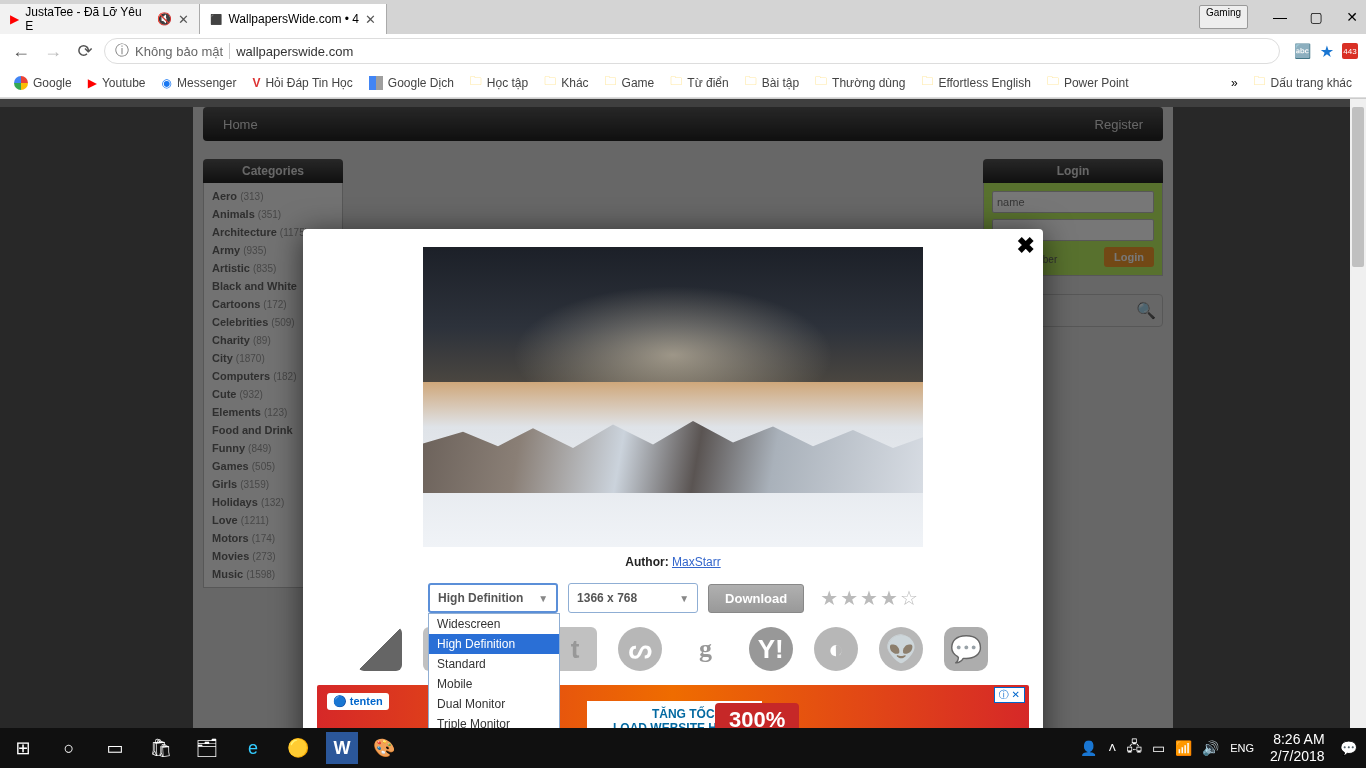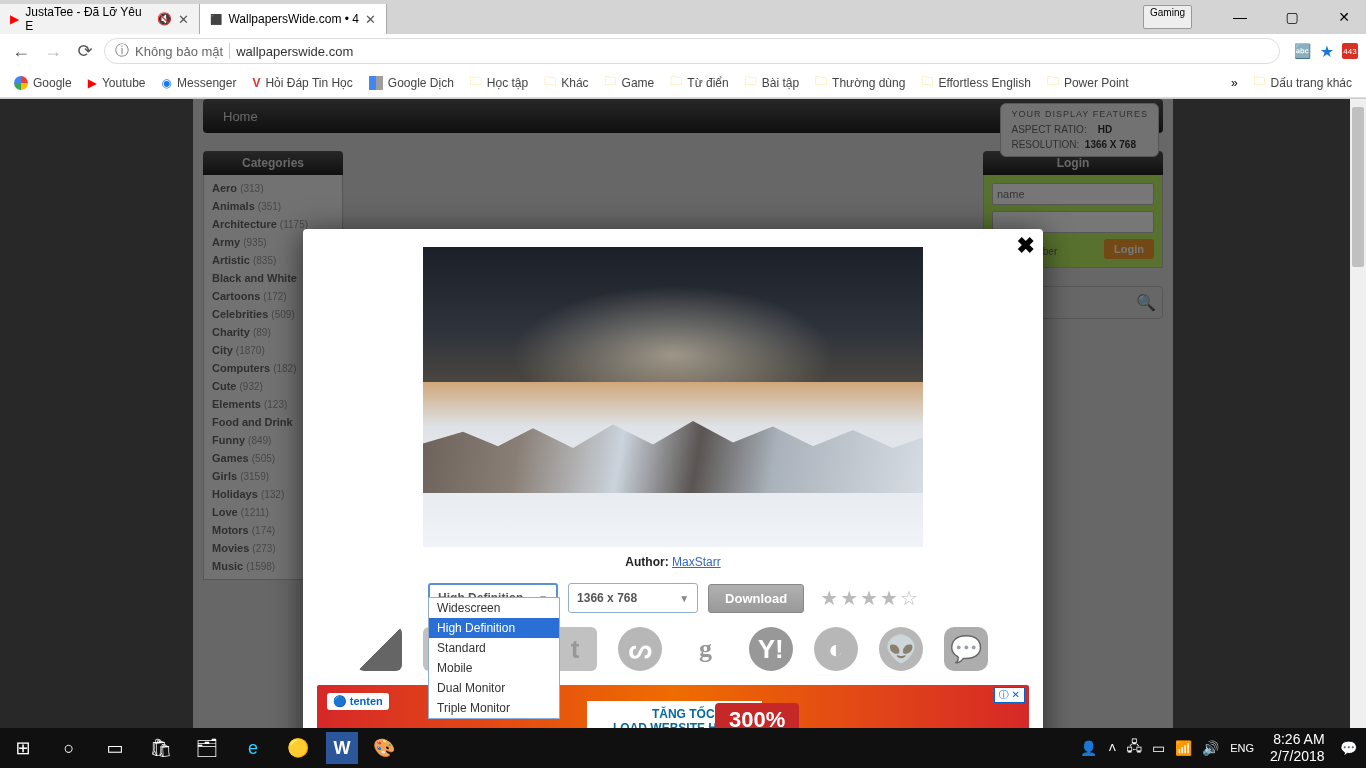--- a/index.html
+++ b/index.html
@@ -2,21 +2,21 @@
 <html><head>
 <meta charset="utf-8">
 <style>
 *{margin:0;padding:0;box-sizing:border-box;font-family:"Segoe UI",Arial,sans-serif}
 body{width:1366px;height:768px;overflow:hidden;background:#fff;position:relative}
 .browser-chrome{background:#fff;border-bottom:1px solid #ccc}
 .tabs-row{display:flex;align-items:center;height:34px;background:#d4d4d4}
 .tab{display:flex;align-items:center;height:30px;padding:0 10px;background:#f2f2f2;border-right:1px solid #aaa;font-size:12px;max-width:200px;gap:6px;margin-top:4px}
 .tab.active{background:#fff}
 .tab-close{font-size:13px;color:#555;margin-left:auto}
-.win-controls{margin-left:auto;display:flex;gap:24px;padding-right:8px}
+.win-controls{margin-left:auto;display:flex;gap:8px;}
 .gaming-badge{background:#eee;border:1px solid #999;font-size:10px;padding:1px 6px;border-radius:2px;margin-right:10px}
 .wc{width:28px;height:24px;display:flex;align-items:center;justify-content:center;font-size:14px}
 .addr-row{display:flex;align-items:center;height:34px;padding:0 8px;gap:6px}
 .nav-icon{width:26px;height:26px;display:flex;align-items:center;justify-content:center;color:#555;font-size:18px}
 .addr-bar{flex:1;display:flex;align-items:center;border:1px solid #ddd;border-radius:14px;height:26px;padding:0 10px;font-size:13px;gap:6px}
 .info-icon{color:#777;font-size:14px}
 .sec-label{color:#666}
 .divider{width:1px;height:16px;background:#ccc}
 .url{color:#333}
 .addr-actions{display:flex;gap:8px;align-items:center;padding-left:8px}
@@ -28,21 +28,21 @@
 .bm-yt{color:#f00}
 .bm-fb{color:#1877f2}
 .bm-fold{color:#ffd658}
 .bm-more{margin-left:auto;display:flex;align-items:center;gap:10px}
 .page-area{position:relative;height:669px;background:#4b4b4b;overflow:hidden}
 .page-inner{width:1366px;height:100%;filter:brightness(0.55);background:#555}
 .site{width:980px;margin:0 auto;background:#ddd;height:100%;position:relative}
 .logo-area{padding:8px 0 4px 10px;color:#444;font-size:16px;letter-spacing:6px;font-weight:bold}
 .disp-feat{position:absolute;right:14px;top:4px;background:#f5f5f5;border:1px solid #bbb;border-radius:6px;padding:4px 10px;font-size:10px;color:#666;line-height:1.5}
 .disp-feat .hl{color:#333;font-weight:bold}
-.nav-bar{background:linear-gradient(#555,#222);height:34px;margin:0 10px;border-radius:4px;display:flex;align-items:center;color:#ddd;font-size:13px;padding:0 20px}
+.nav-bar{background:linear-gradient(#555,#222);height:34px;margin:8px 10px;border-radius:4px;display:flex;align-items:center;color:#ddd;font-size:13px;padding:0 20px}
 .nav-l{width:120px}
 .nav-r{margin-left:auto}
 .cols{display:flex;margin:18px 10px 0;gap:14px}
 .col-left{width:140px}
 .col-right{width:180px;margin-left:auto}
 .panel-head{background:linear-gradient(#555,#222);color:#ddd;text-align:center;font-size:12px;padding:5px;border-radius:4px 4px 0 0;font-weight:bold}
 .cat-body{background:#f5f5f5;border:1px solid #bbb;border-top:none;padding:4px 0}
 .cat{font-size:11px;color:#666;padding:3px 8px;font-weight:bold}
 .cat .cnt{color:#999;font-weight:normal;font-size:10px}
 .login-body{background:#bef264;border:1px solid #bbb;border-top:none;padding:8px}
@@ -58,21 +58,21 @@
 .wallpaper::after{content:"";position:absolute;left:0;right:0;top:0;height:45%;background:radial-gradient(ellipse at 50% 80%,rgba(255,240,210,0.5) 0%,transparent 45%),linear-gradient(180deg,#1c2028 0%,#2d323b 60%,#4a4640 100%)}
 .author-line{text-align:center;font-size:12px;color:#222;margin-bottom:14px}
 .author-line a{color:#3366cc;text-decoration:underline}
 .controls{display:flex;justify-content:center;align-items:center;gap:10px;margin-bottom:10px}
 .sel{position:relative;width:130px;height:30px;border:1px solid #8faed4;border-radius:3px;display:flex;align-items:center;padding:0 8px;font-size:12px;font-weight:bold;color:#555;background:#fff}
 .sel.open{border:2px solid #5b8fd8}
 .sel-arrow{margin-left:auto;font-size:10px;color:#888}
 .dl-btn{background:linear-gradient(#b0b0b0,#999);border:1px solid #888;border-radius:3px;color:#fff;font-weight:bold;padding:6px 16px;font-size:13px}
 .rating{display:flex;gap:2px;margin-left:6px}
 .rstar{color:#bbb;font-size:20px}
-.dropdown{position:absolute;left:-2px;top:12px;width:132px;background:#fff;border:1px solid #8faed4;font-size:12px;font-weight:normal;color:#333;z-index:10}
+.dropdown{position:absolute;left:-2px;top:28px;width:132px;background:#fff;border:1px solid #8faed4;font-size:12px;font-weight:normal;color:#333;z-index:10}
 .dd-opt{padding:3px 8px}
 .dd-opt.sel-opt{background:#2a6fd6;color:#fff}
 .social{display:flex;justify-content:space-around;padding:4px 30px 10px;opacity:0.6}
 .soc{width:44px;height:44px;background:#999;border-radius:6px;display:flex;align-items:center;justify-content:center;font-size:26px;color:#555;font-weight:bold}
 .soc.delic{background:linear-gradient(135deg,#fff 50%,#000 50%)}
 .soc.round{border-radius:50%;background:#888;color:#fff}
 .ad{margin-top:4px;height:86px;background:linear-gradient(90deg,#d62828 0%,#ef6c00 50%,#d62828 100%);border-radius:2px;display:flex;align-items:center;padding:0 16px;position:relative;overflow:hidden}
 .ad-logo{background:#fff;padding:2px 6px;border-radius:3px;font-size:11px;color:#06c;font-weight:bold;position:absolute;left:10px;top:8px}
 .ad-tang{position:absolute;left:14px;bottom:10px;color:#ffcc00;font-size:24px;font-weight:bold;font-style:italic;text-shadow:1px 1px 0 #800}
 .ad-tang .w{color:#fff;font-size:18px}
@@ -188,25 +188,20 @@
           <span class="bm-fold">🗀</span>
           <span>Dấu trang khác</span>
         </div>
     </div>
   </div>
 </div>
 
 <div class="page-area">
   <div class="page-inner">
     <div class="site">
-      <div class="disp-feat">
-        <div style="font-size:9px;letter-spacing:1px">YOUR DISPLAY FEATURES</div>
-        <div><span>ASPECT RATIO:</span> &nbsp;&nbsp;&nbsp;<span class="hl">HD</span></div>
-        <div><span>RESOLUTION:</span> &nbsp;<span class="hl">1366 X 768</span></div>
-      </div>
       <div class="nav-bar">
         <span class="nav-l">Home</span>
         <span class="nav-r">Register</span>
       </div>
       <div class="cols">
         <div class="col-left">
           <div class="panel-head">Categories</div>
           <div class="cat-body" id="cat-body">
               <div class="cat">Aero <span class="cnt">(313)</span></div>
               <div class="cat">Animals <span class="cnt">(351)</span></div>

